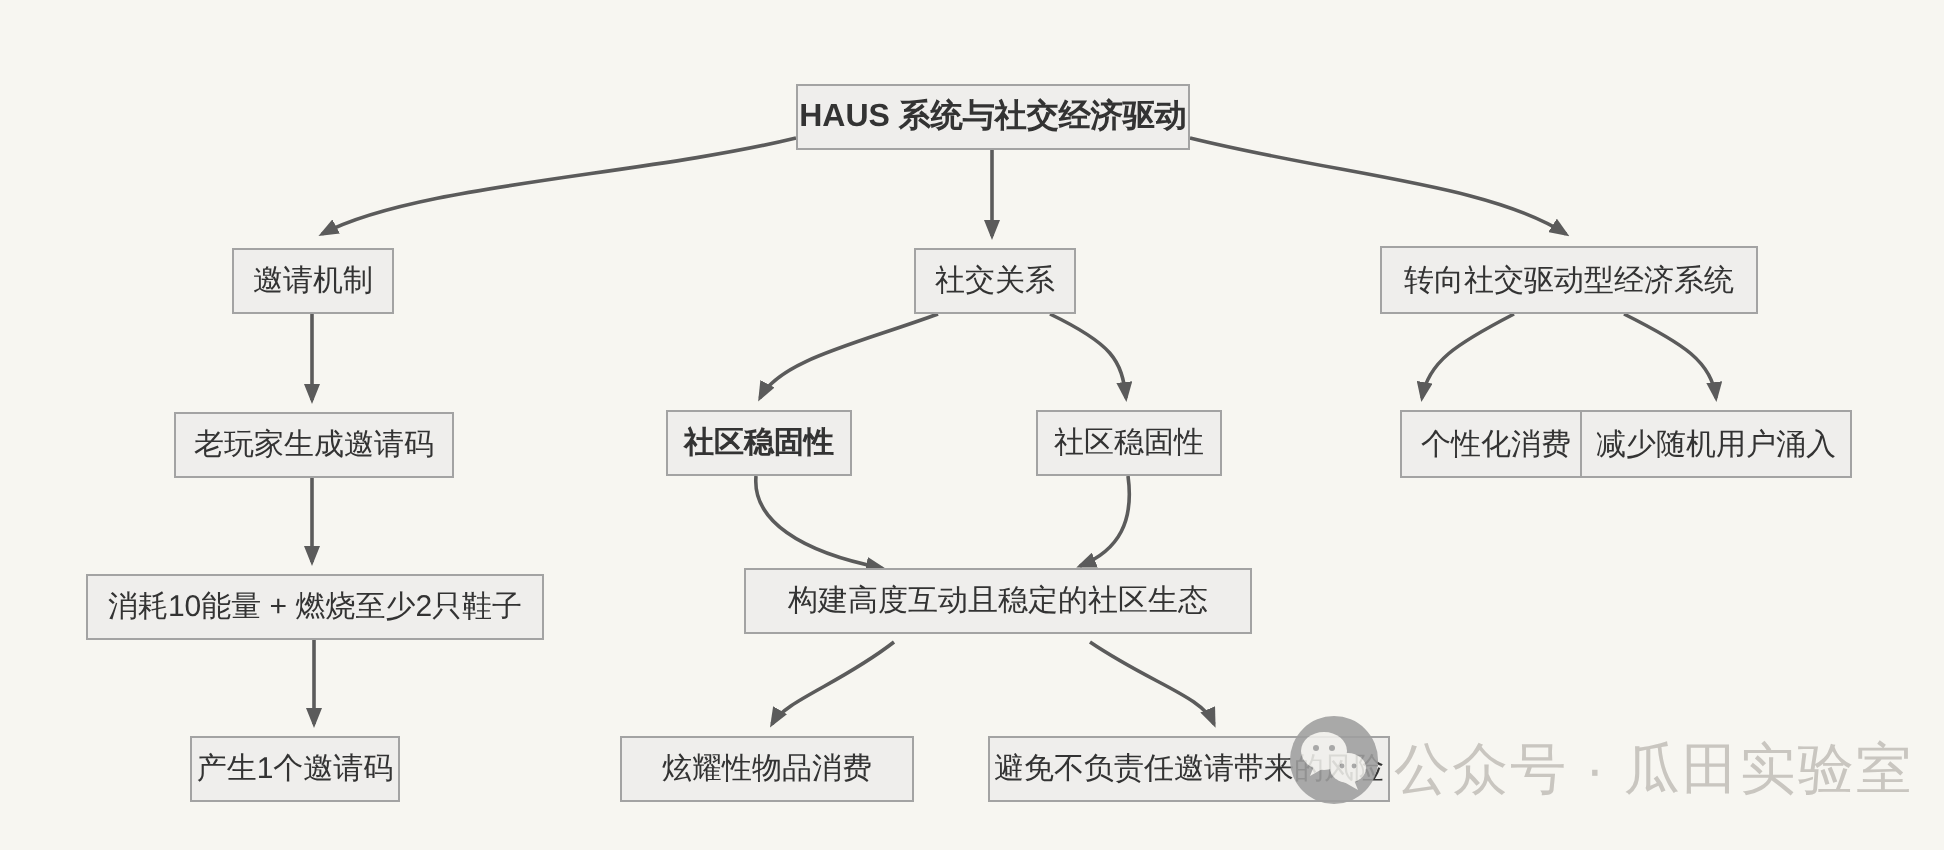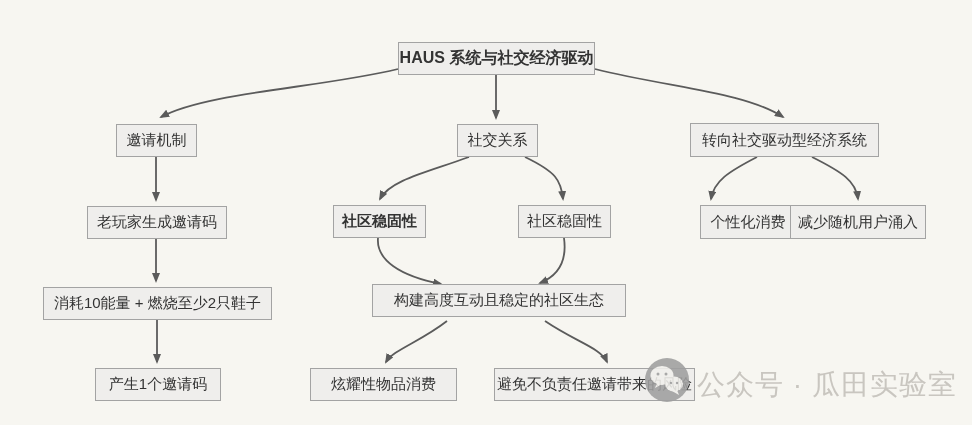--- a/index.html
+++ b/index.html
@@ -72,21 +72,21 @@
   <div class="node" style="left:116px;top:124px;width:81px;height:33px;">邀请机制</div>
   <div class="node" style="left:457px;top:124px;width:81px;height:33px;">社交关系</div>
   <div class="node" style="left:87px;top:206px;width:140px;height:33px;">老玩家生成邀请码</div>
   <div class="node" style="left:690px;top:123px;width:189px;height:34px;">转向社交驱动型经济系统</div>
   <div class="node" style="left:333px;top:205px;width:93px;height:33px;font-weight:bold;">社区稳固性</div>
   <div class="node" style="left:518px;top:205px;width:93px;height:33px;">社区稳固性</div>
   <div class="node" style="left:700px;top:205px;width:96px;height:34px;">个性化消费</div>
   <div class="node" style="left:790px;top:205px;width:136px;height:34px;">减少随机用户涌入</div>
   <div class="node" style="left:43px;top:287px;width:229px;height:33px;">消耗10能量 + 燃烧至少2只鞋子</div>
   <div class="node" style="left:372px;top:284px;width:254px;height:33px;">构建高度互动且稳定的社区生态</div>
-  <div class="node" style="left:95px;top:368px;width:126px;height:33px;">产生1个邀请码</div>
+  <div class="node" style="left:95px;top:368px;width:105px;height:33px;">产生1个邀请码</div>
   <div class="node" style="left:310px;top:368px;width:147px;height:33px;">炫耀性物品消费</div>
   <div class="node" style="left:494px;top:368px;width:201px;height:33px;">避免不负责任邀请带来的风险</div>
 
   <svg class="wechat-badge" viewBox="0 0 46 46">
     <circle cx="23" cy="23" r="22" fill="var(--watermark-icon)"></circle>
     <ellipse cx="18" cy="18.5" rx="11.5" ry="9.5" fill="#f1f0ec"></ellipse>
     <path d="M13 26 L11 31 L18 27 Z" fill="#f1f0ec"></path>
     <circle cx="14" cy="17" r="1.5" fill="var(--watermark-icon)"></circle>
     <circle cx="22" cy="17" r="1.5" fill="var(--watermark-icon)"></circle>
     <ellipse cx="30" cy="27" rx="9" ry="7.5" fill="#f1f0ec"></ellipse>

